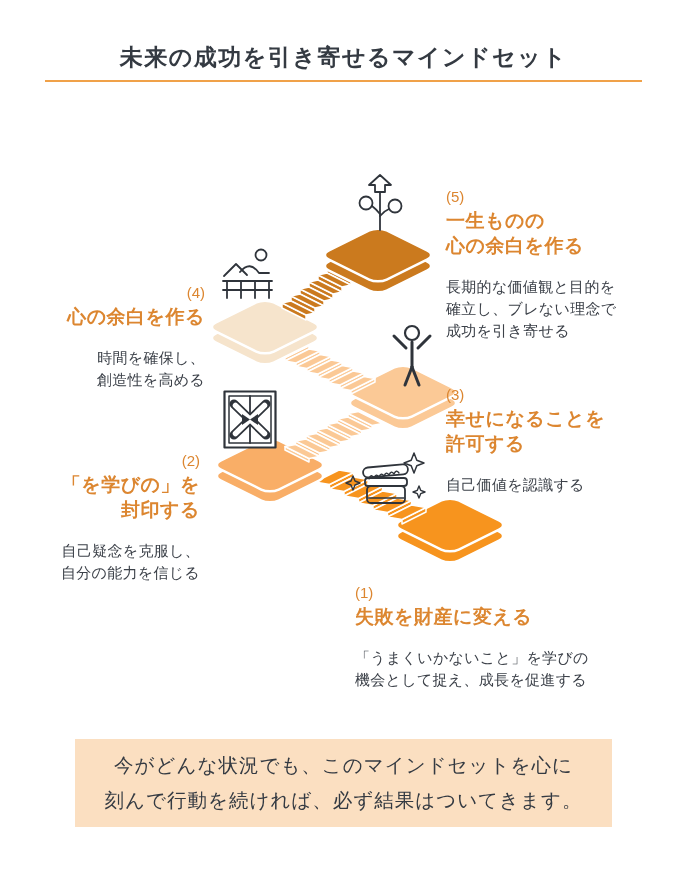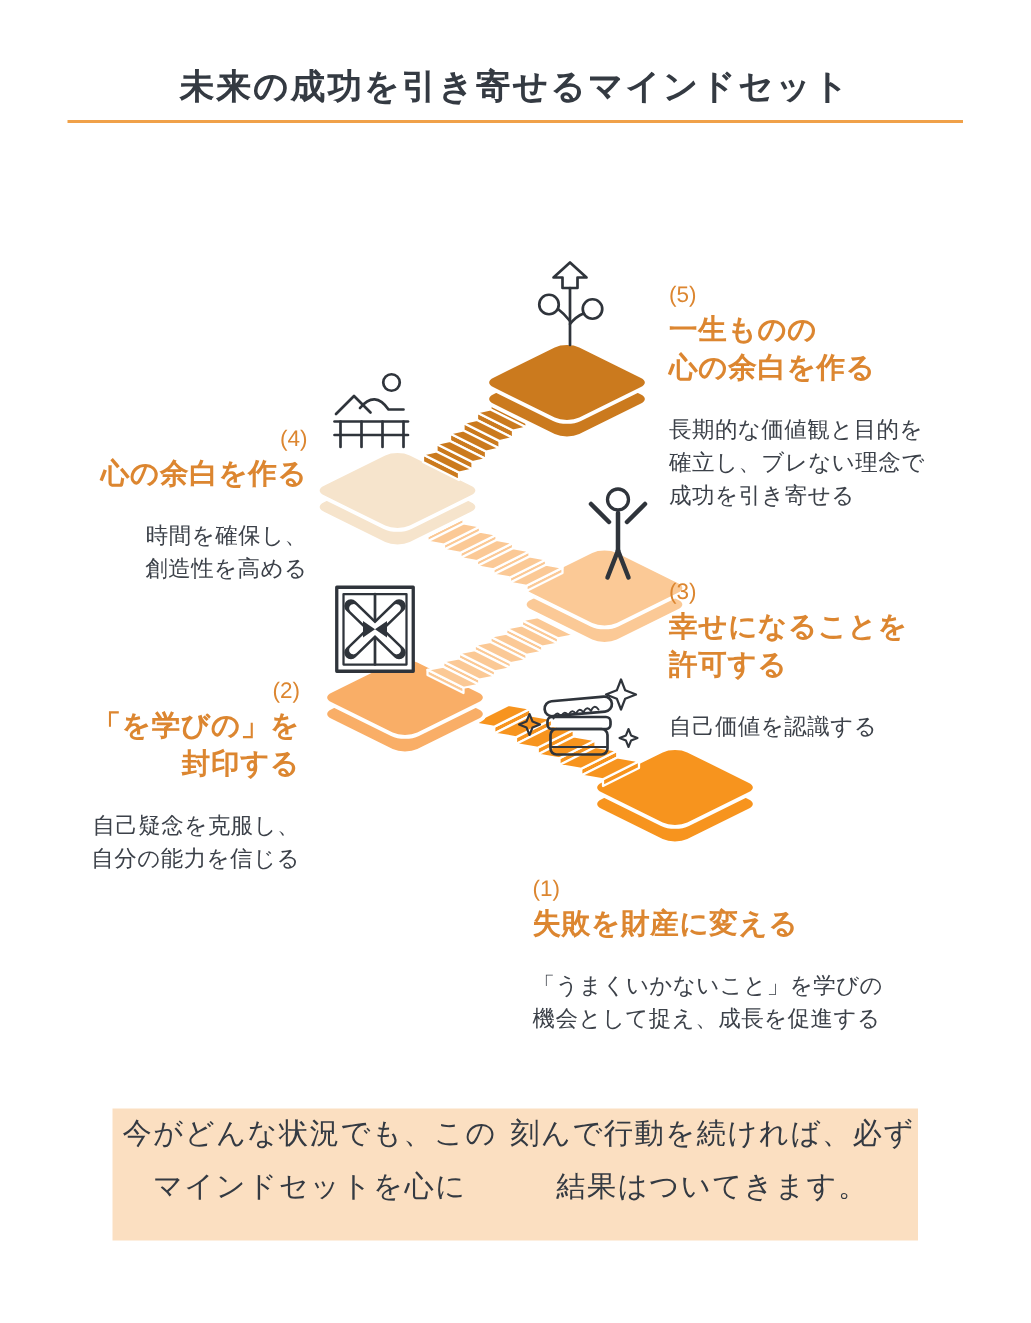--- a/index.html
+++ b/index.html
@@ -39,21 +39,21 @@
 
   .step-5 { left:446px; top:188px; }
   .step-4 { right:482px; top:284px; }
   .step-3 { left:446px; top:386px; }
   .step-2 { right:487px; top:452px; }
   .step-1 { left:355px; top:584px; }
 
   .footer {
     position:absolute; left:75px; top:739px; width:537px; height:88px;
     background:var(--footer_bg,#FBDFC1);
-    display:flex; justify-content:center;
+    display:flex; flex-direction:column; justify-content:center;
     text-align:center; font-size:19.5px; line-height:1.8; letter-spacing:1px;
     color:var(--title_text,#343A42);
   }
 </style>
 </head>
 <body>
 
 <div class="page">
 
   <div class="title">未来の成功を引き寄せるマインドセット</div>

